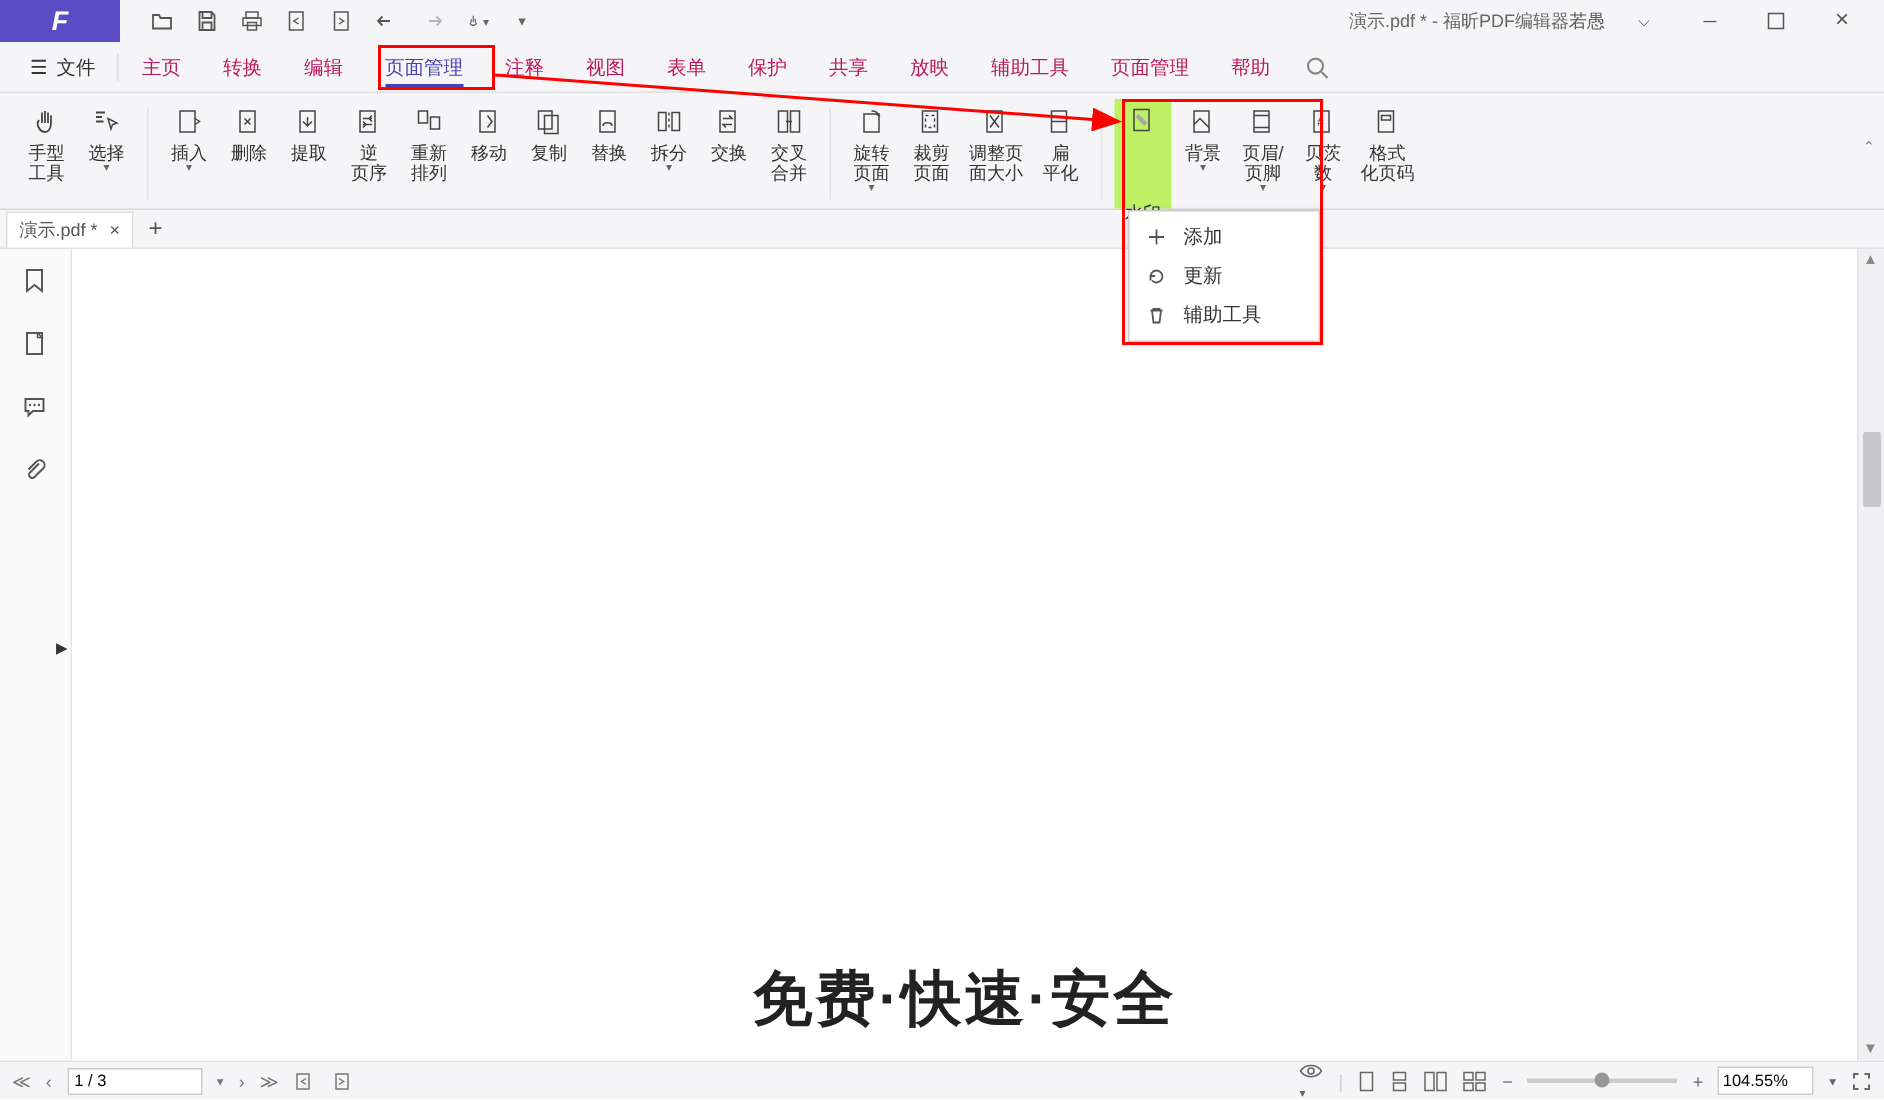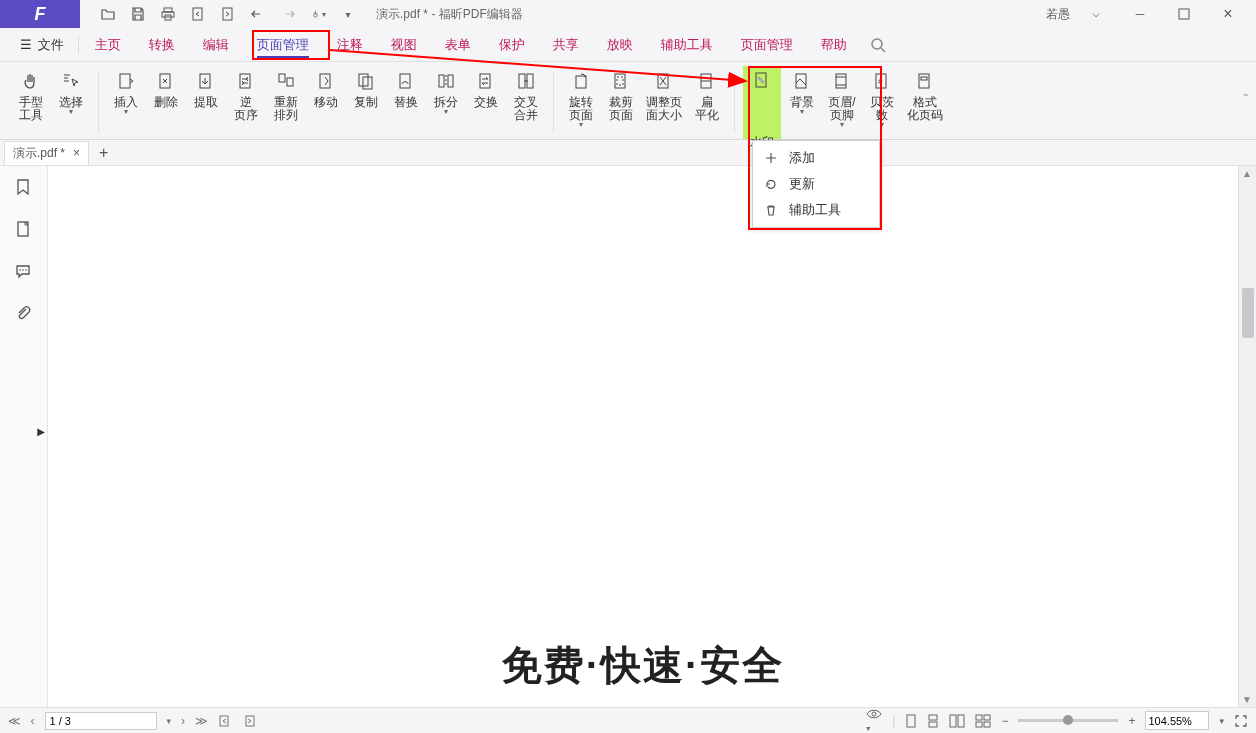--- a/index.html
+++ b/index.html
@@ -2,21 +2,21 @@
 <html><head>
 <meta charset="utf-8">
 <style>
 * { margin: 0; padding: 0; box-sizing: border-box; font-family: "Microsoft YaHei", sans-serif; }
 body { width: 1256px; height: 733px; background: #fff; overflow: hidden; position: relative; }
 
 .titlebar { height: 28px; background: linear-gradient(to right, #5b4bc4 0, #5b4bc4 80px, #f5f5f7 80px); display: flex; align-items: center; font-size: 12px; color: #666; }
 .logo { width: 80px; height: 28px; display: flex; align-items: center; justify-content: center; color: #fff; font-style: italic; font-weight: bold; font-size: 18px; }
 .qat { display: flex; gap: 14px; padding: 0 20px; align-items: center; }
 .qat-icon { width: 16px; height: 16px; display: flex; align-items: center; justify-content: center; color: #555; cursor: pointer; }
-.title-center { flex: 1; text-align: left; }
+.title-center { flex: 1; text-align: right; }
 .title-right { display: flex; align-items: center; gap: 8px; padding-right: 10px; }
 .win-btn { width: 36px; height: 24px; display: flex; align-items: center; justify-content: center; cursor: pointer; color: #555; }
 
 .menubar { height: 34px; background: #f5f5f7; border-bottom: 1px solid #e0e0e3; display: flex; align-items: center; padding: 0 8px; font-size: 13px; }
 .menu-file { display: flex; align-items: center; gap: 6px; padding: 0 12px; color: #333; cursor: pointer; }
 .menu-item { padding: 0 14px; height: 34px; line-height: 34px; color: #be185d; cursor: pointer; position: relative; }
 .menu-item.active { color: #4a3fb5; }
 .menu-item.active::after { content: ''; position: absolute; bottom: 3px; left: 14px; right: 14px; height: 3px; background: #4a3fb5; }
 .menu-sep { width: 1px; height: 18px; background: #ddd; margin: 0 2px; }
 .menu-search { margin-left: 8px; color: #888; }
@@ -51,21 +51,21 @@
 .page-text { position: absolute; top: 472px; left: 50%; transform: translateX(-50%); font-size: 40px; font-weight: 600; color: #222; letter-spacing: 2px; }
 
 .scrollbar-v { width: 18px; background: #f0f0f2; border-left: 1px solid #e0e0e3; position: relative; }
 .scroll-up { position: absolute; top: 2px; left: 3px; font-size: 10px; color: #888; }
 .scroll-thumb { position: absolute; top: 122px; left: 3px; width: 12px; height: 50px; background: #c8c8cc; border-radius: 2px; }
 .scroll-down { position: absolute; bottom: 2px; left: 3px; font-size: 10px; color: #888; }
 
 .statusbar { height: 26px; background: #f5f5f7; border-top: 1px solid #e0e0e3; display: flex; align-items: center; font-size: 12px; color: #555; padding: 0 8px; }
 .sb-left { display: flex; align-items: center; gap: 10px; }
 .sb-nav { cursor: pointer; color: #777; }
-.page-input { width: 112px; height: 18px; border: 1px solid #ccc; padding: 0 4px; font-size: 11px; }
+.page-input { width: 90px; height: 18px; border: 1px solid #ccc; padding: 0 4px; font-size: 11px; }
 .sb-right { margin-left: auto; display: flex; align-items: center; gap: 10px; }
 .view-btn { cursor: pointer; color: #666; }
 .zoom-slider { width: 100px; height: 3px; background: #ccc; position: relative; }
 .zoom-slider::after { content: ''; position: absolute; left: 50%; top: -4px; width: 10px; height: 10px; background: #999; border-radius: 50%; transform: translateX(-50%); }
 .zoom-input { width: 64px; height: 19px; border: 1px solid #ccc; font-size: 11px; padding: 0 2px; }
 
 svg { display: block; }
 </style>
 </head>
 <body>

